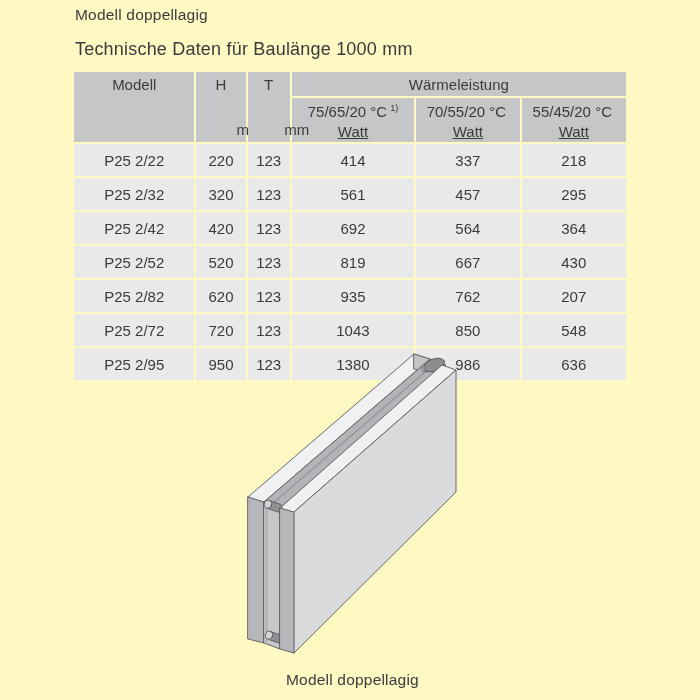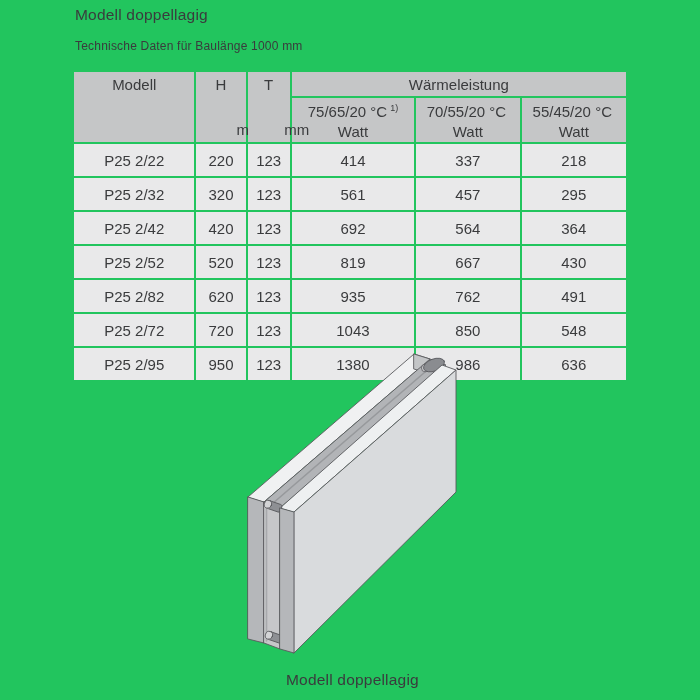--- a/index.html
+++ b/index.html
@@ -1,24 +1,24 @@
 <!DOCTYPE html>
 <html><head>
 <meta charset="utf-8">
 <style>
   html,body { margin:0; padding:0; }
   body {
     width:700px; height:700px; background:#ffffff;
     font-family:"Liberation Sans", sans-serif;
     color:#3a3b3d;
   }
-  .page { position:relative; width:700px; height:700px; background:#22c55e; overflow:hidden; }
+  .page { position:relative; width:700px; height:700px; background:#fef9c3; overflow:hidden; }
 
   .title-1 { position:absolute; left:75px; top:6px;  font-size:15.5px; letter-spacing:0.2px; }
-  .title-2 { position:absolute; left:75px; top:39px; font-size:12px; letter-spacing:0.2px; }
+  .title-2 { position:absolute; left:75px; top:39px; font-size:18px; letter-spacing:0.2px; }
 
   table.specs {
     position:absolute; left:72px; top:70px;
     border-collapse:separate; border-spacing:2px;
     table-layout:fixed; width:556px;
   }
   table.specs th, table.specs td {
     font-weight:400; font-size:15px; text-align:center;
     padding:0; color:#3a3b3d;
   }
@@ -27,21 +27,21 @@
 
   tr.hrow-1 th { height:24px;margin-top:24px; }
   tr.hrow-2 th { height:44px; vertical-align:middle;margin-top:16px; }
 
   th.th-span { position:relative; vertical-align:top; }
   th.th-span .top-label    { display:block; line-height:26px; }
   th.th-span .bottom-label { position:absolute; bottom:3px; left:0; width:100%; line-height:18px;padding-left:28px; }
 
   .temp-line { line-height:20px; }
   .temp-line sup { font-size:9px; vertical-align:super; margin-left:3px; }
-  .watt-line { line-height:20px; }
+  .watt-line { line-height:20px;text-decoration:underline; }
 
   .figure {
     position:absolute; left:236px; top:348px; width:238px; height:316px;
   }
   .figure svg { display:block; width:238px; height:316px; }
 
   .caption { position:absolute; left:286px; top:671px; font-size:15.5px; letter-spacing:0.2px; }
 </style>
 </head>
 <body>
@@ -128,21 +128,21 @@
         <td>819</td>
         <td>667</td>
         <td>430</td>
       </tr>
       <tr>
         <td>P25 2/82</td>
         <td>620</td>
         <td>123</td>
         <td>935</td>
         <td>762</td>
-        <td>491</td>
+        <td>207</td>
       </tr>
       <tr>
         <td>P25 2/72</td>
         <td>720</td>
         <td>123</td>
         <td>1043</td>
         <td>850</td>
         <td>548</td>
       </tr>
       <tr>

